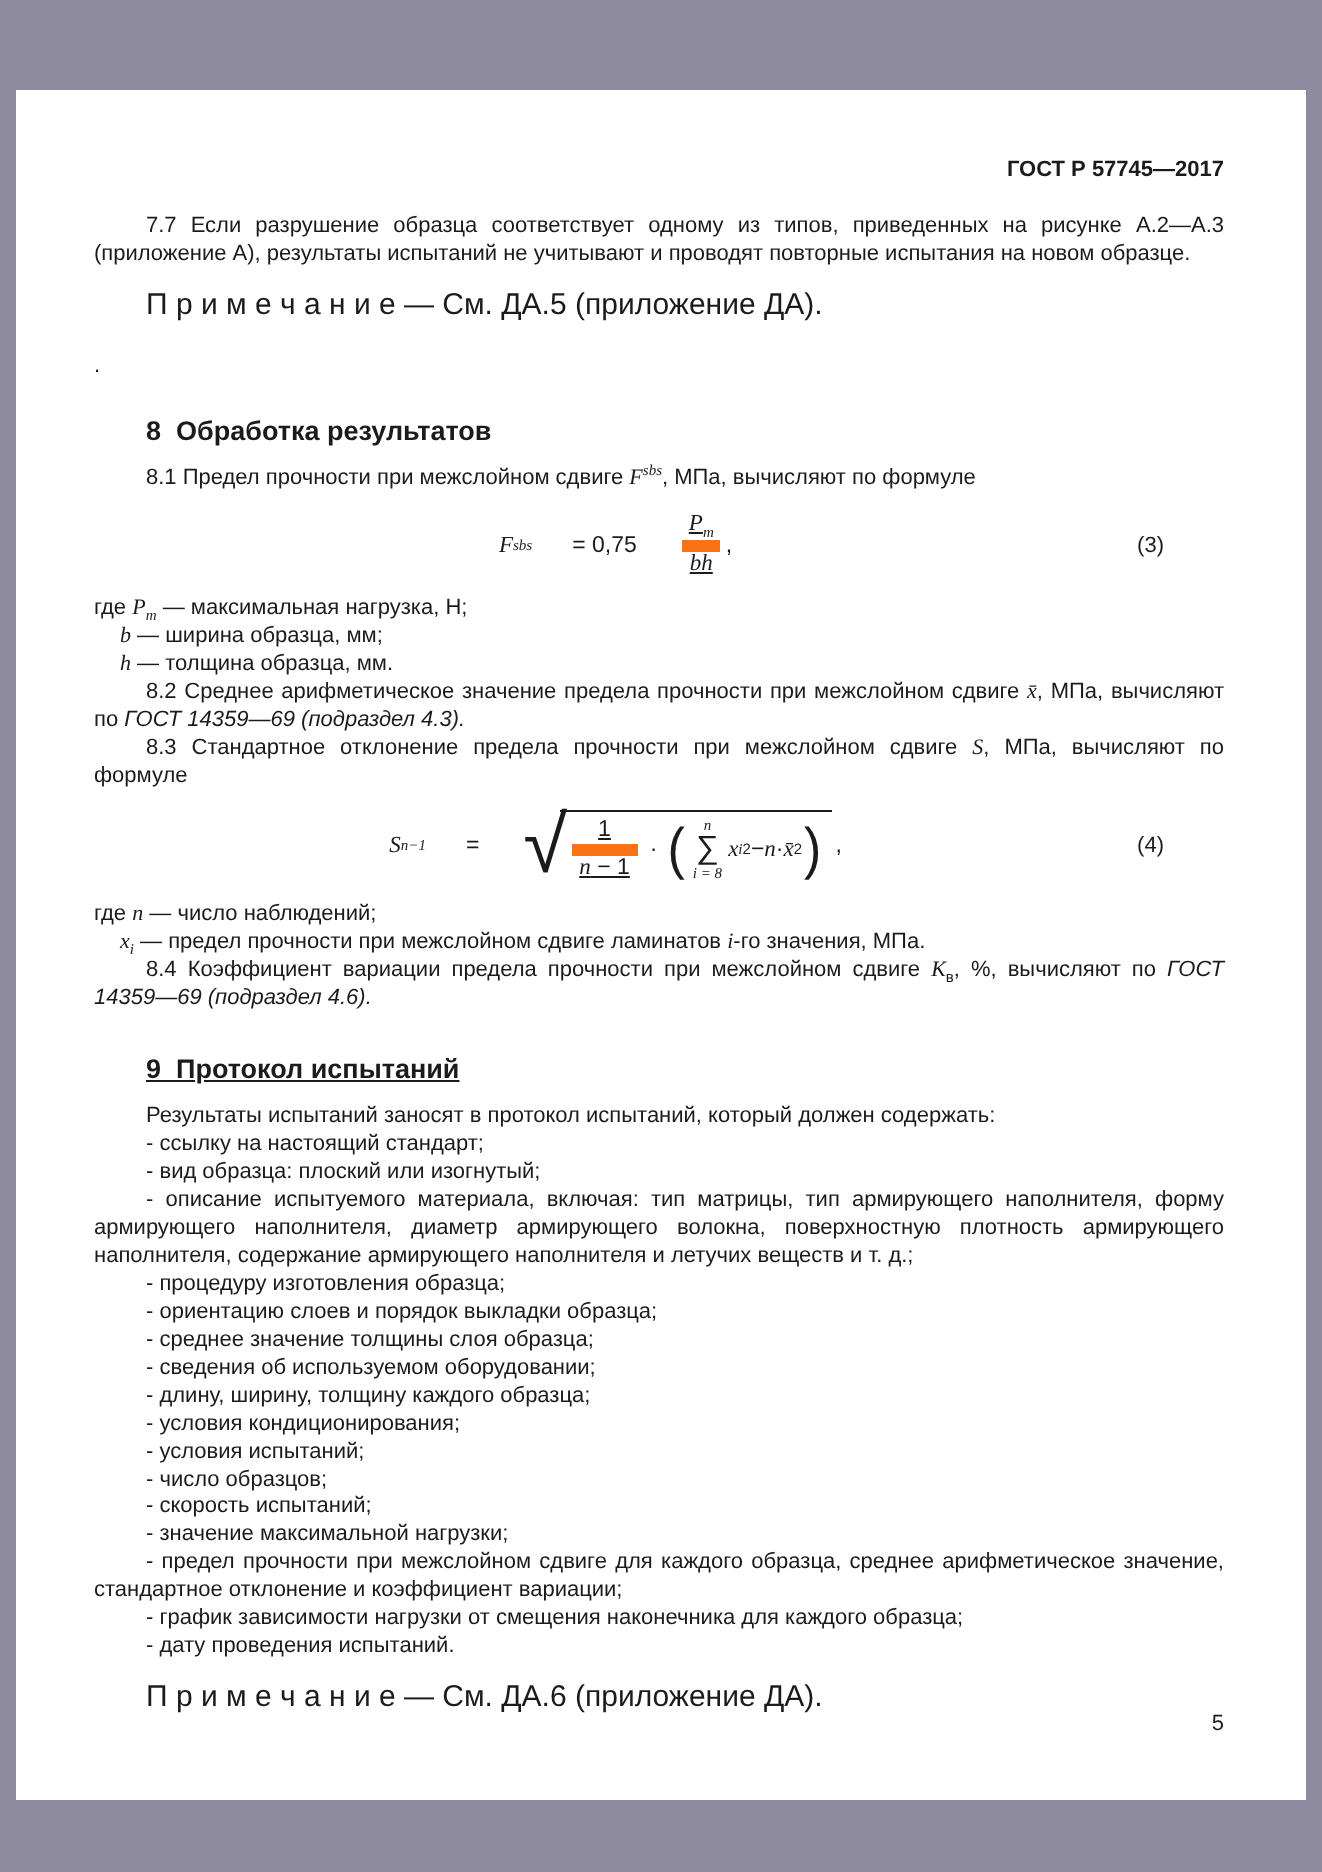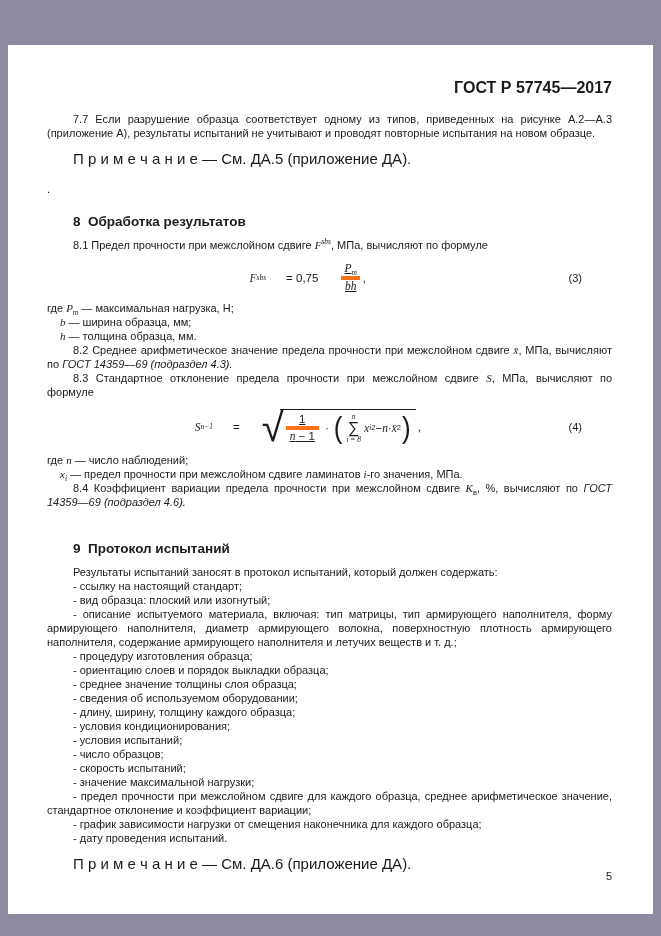--- a/index.html
+++ b/index.html
@@ -9,40 +9,40 @@
     font-family:"Liberation Sans", sans-serif;
     color:#1b1b1d;
   }
   .page {
     width:645px; min-height:845px; box-sizing:border-box;
     margin:45px auto 46px auto;
     background:#ffffff;
     padding:34px 41px 26px 39px;
     position:relative;
   }
-  .doc-header { text-align:right; font-weight:bold; font-size:16px; margin:0 0 16px 0; }
+  .doc-header { text-align:right; font-weight:bold; font-size:11px; margin:0 0 16px 0; }
   .p { font-size:11px; line-height:1.27; text-align:justify; margin:0; }
   .indent { text-indent:26px; }
   .note { font-size:15px; line-height:1.3; margin-top:8px; text-indent:26px; text-align:left; }
   .h { font-size:13.5px; font-weight:bold; margin:17px 0 10px 0; padding-left:26px; white-space:pre-wrap; }
-  .h9 { margin-top:32px; }
+  .h9 { margin-top:20px;text-decoration:underline; }
   .v { font-family:"Liberation Serif", serif; font-style:italic; }
   em { font-style:italic; }
   sup, sub { font-size:7.5px; line-height:0; }
   .where-cont { padding-left:13px; }
   .stray { margin-top:2px; text-align:left; }
 
   
   .formula-row { display:flex; align-items:center; margin:9px 0 9px 0; font-size:11.5px; }
   .f-center { flex:1; display:flex; justify-content:center; align-items:center; }
   .f-num { font-size:11px; margin-right:30px; }
   .gap { margin:0 20px; }
   .frac { display:inline-flex; flex-direction:column; align-items:center; vertical-align:middle; margin:0 2px; line-height:1.15;text-decoration:underline; }
   .fnum { padding:0 4px; }
-  .fden { border-top:4px solid #f97316; padding:0 4px; }
+  .fden { border-top:6px solid #f97316; padding:0 4px; }
   .sum { display:inline-flex; flex-direction:column; align-items:center; line-height:1; margin:0 3px; }
   .slim { font-size:7.5px; }
   .ssym { font-size:16px; line-height:1; }
   .sqrt { display:inline-flex; align-items:center; margin:0 2px; }
   .radical { font-size:40px; line-height:0.85; font-weight:100; margin-right:-4px; align-self:stretch; display:flex; align-items:center; }
   .under { border-top:1.2px solid #1b1b1d; display:inline-flex; align-items:center; padding:3px 4px 1px 4px; }
   .mdot { margin:0 4px; }
   .bigp { font-size:26px; font-weight:200; line-height:0.8; margin:0 1px; display:inline-block; transform:scaleY(1.1); }
   .page-number { position:absolute; bottom:32px; right:41px; font-size:11px; }
   .list-block { margin:0; }

